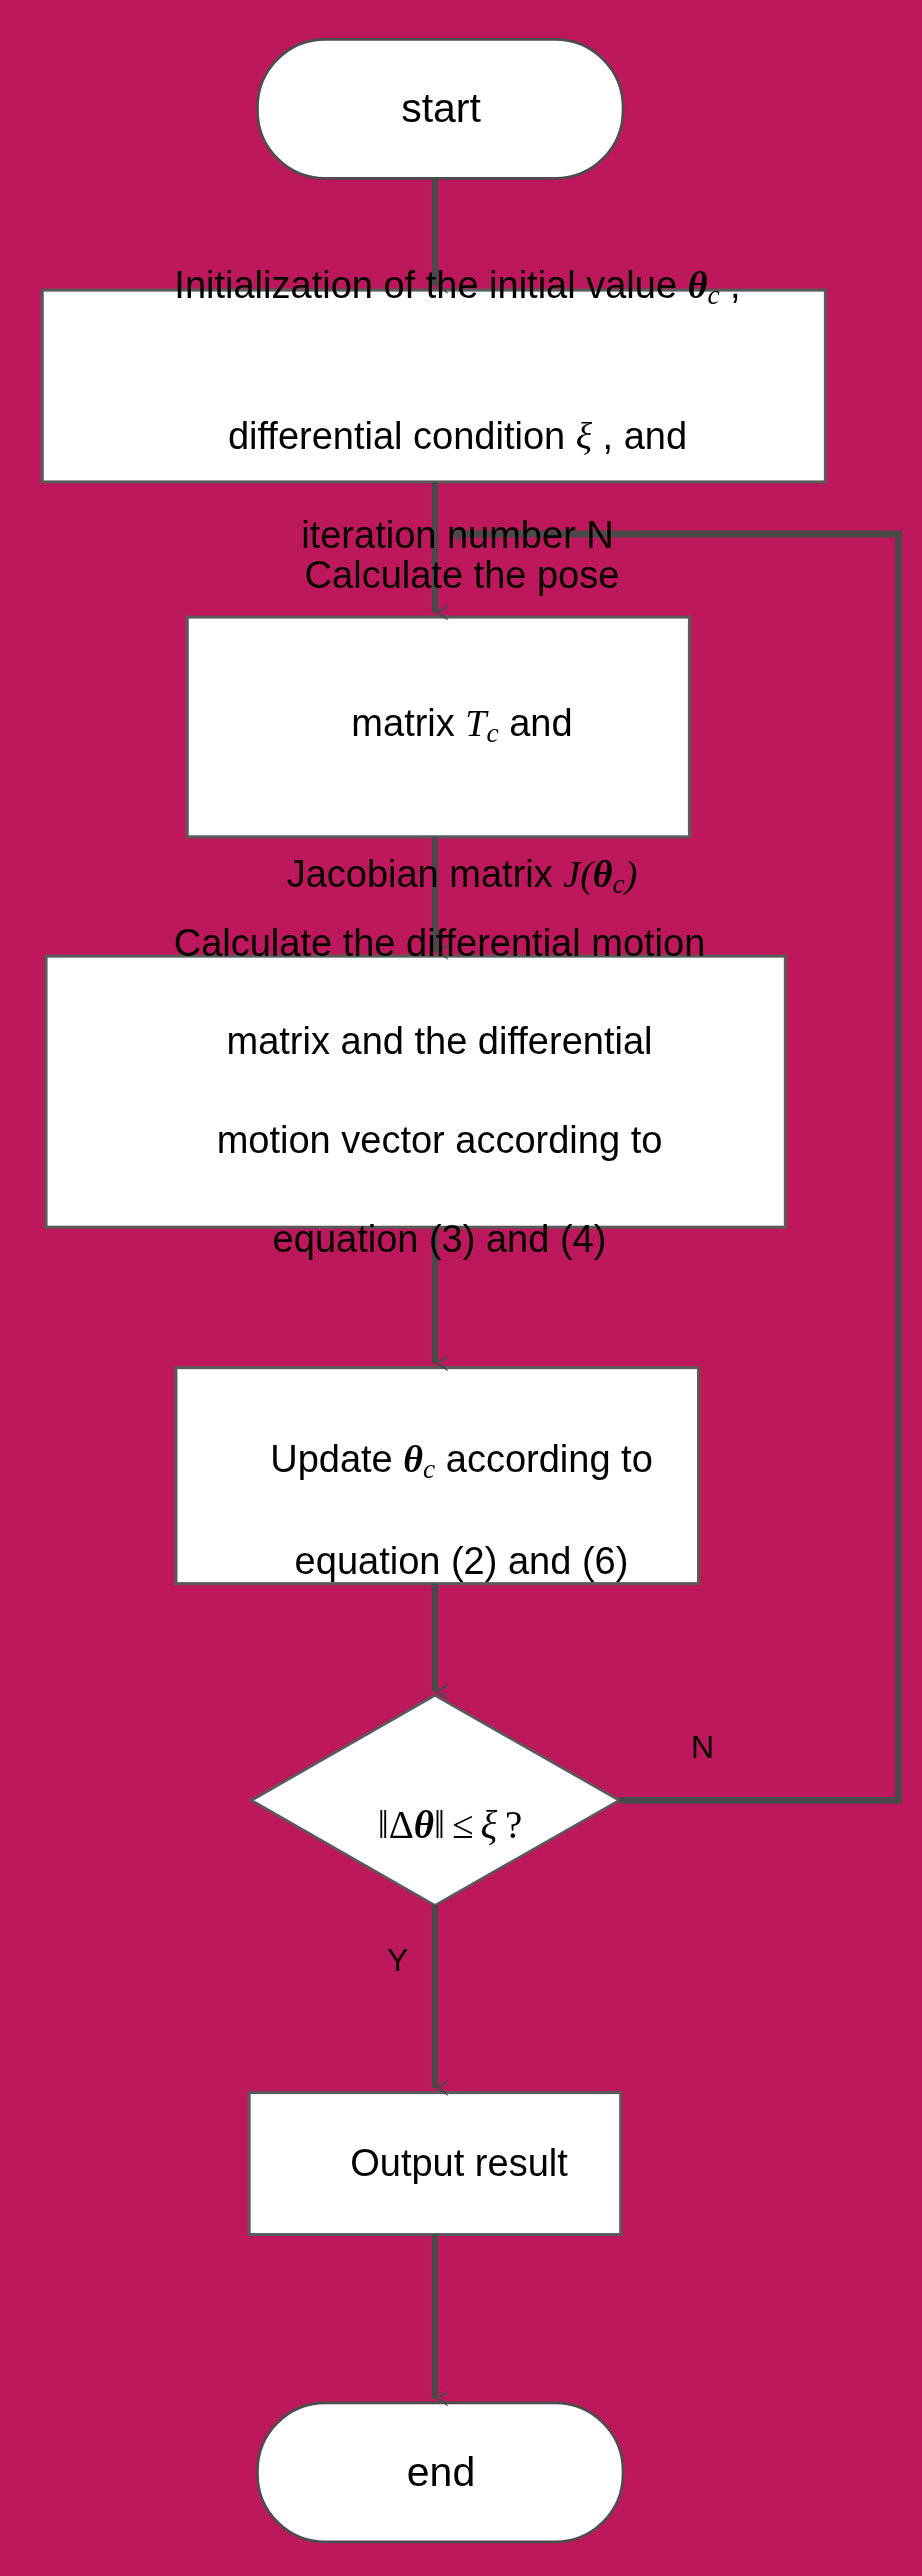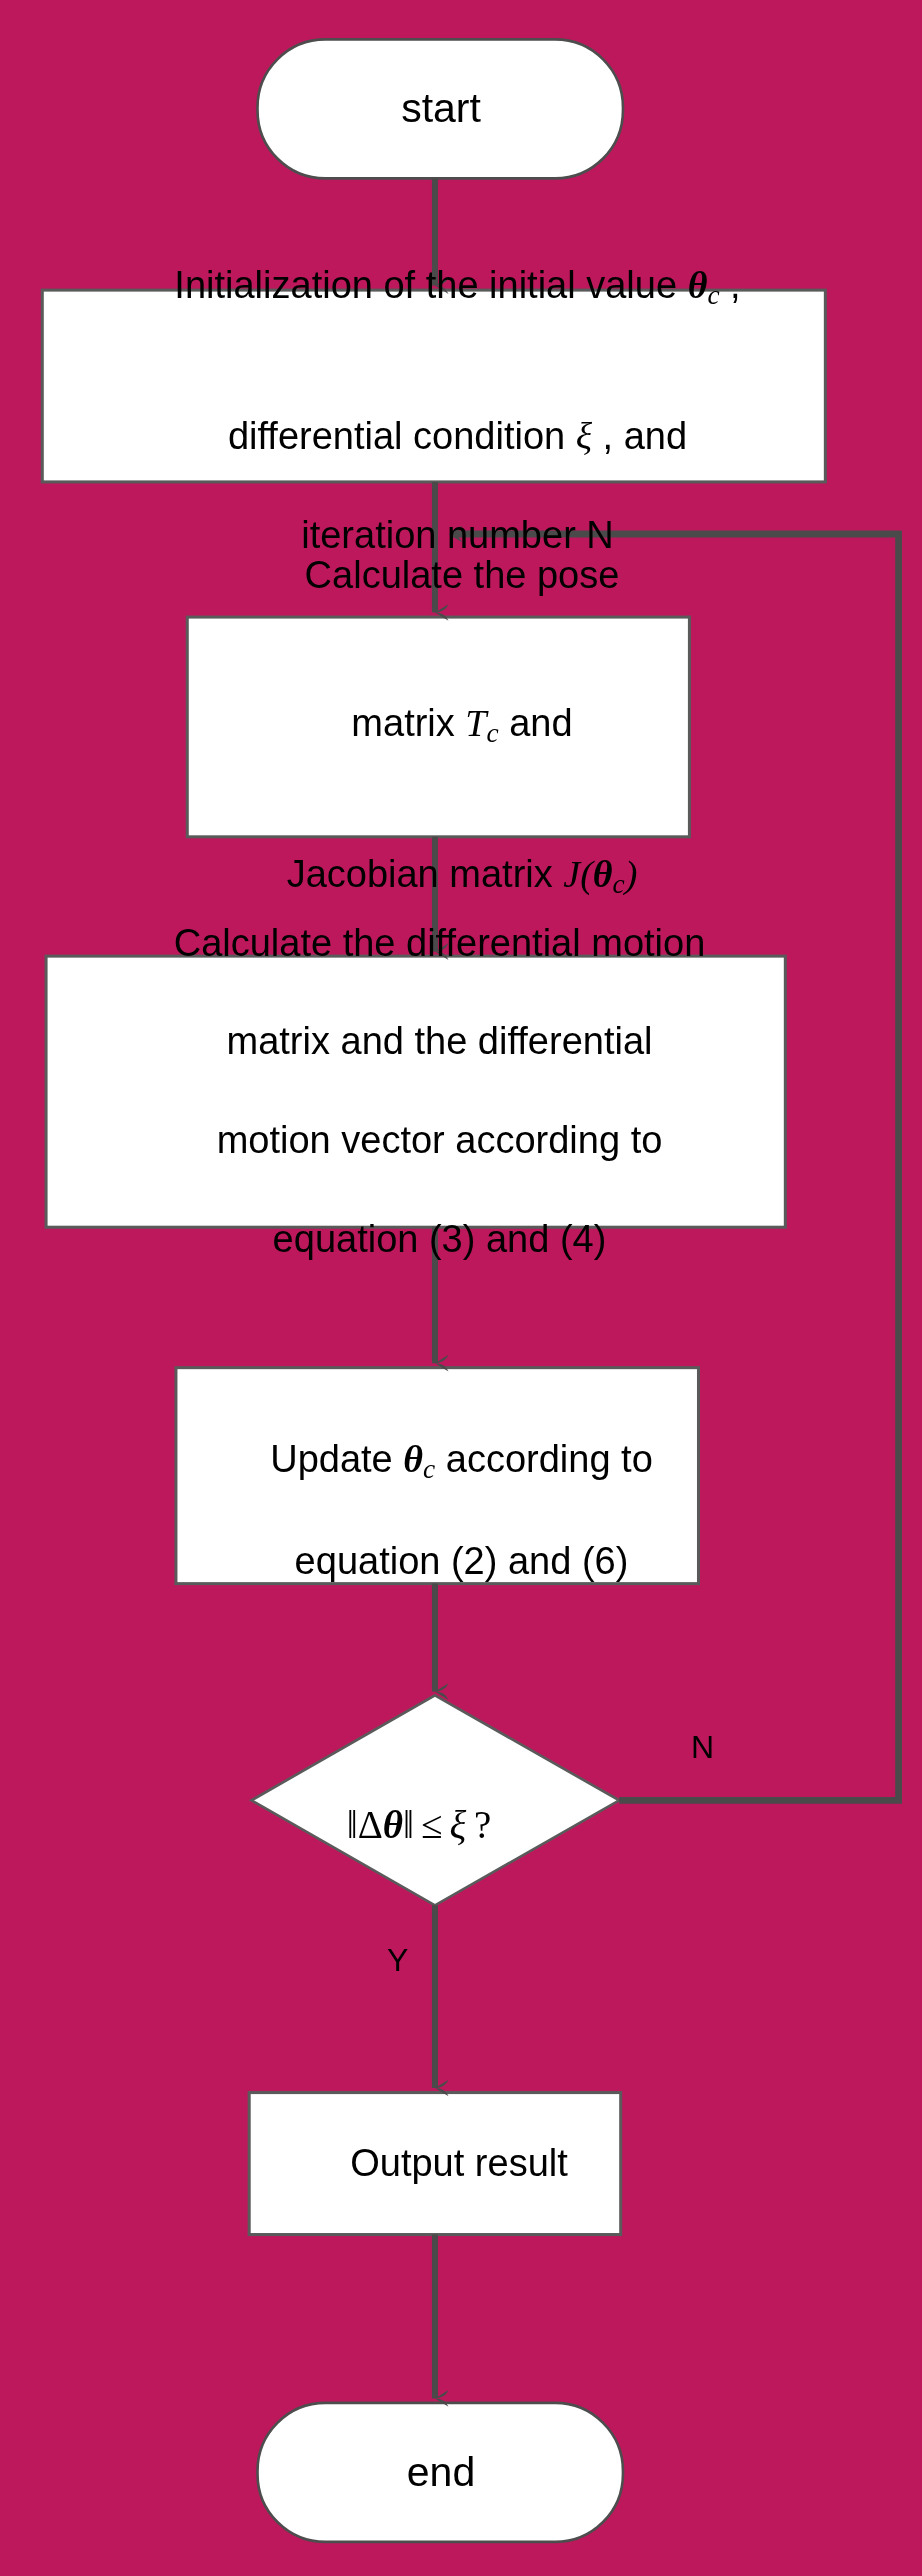--- a/index.html
+++ b/index.html
@@ -168,21 +168,21 @@
 
   <div class="node-label process-label" style="left:176px; top:1368px; width:523px; height:164px;margin-top:36px;">
     <div>
       <span class="mline">
         <span>Update </span><span class="mvar">θ</span><span class="msub">c</span><span> according to</span>
       </span>
       <span class="mline">equation (2) and (6)</span>
     </div>
   </div>
 
-  <div class="node-label decision-label" style="left:235px; top:1695px; width:368px; height:210px;">
+  <div class="node-label decision-label" style="left:266px; top:1695px; width:368px; height:210px;">
     <div>
       <span class="dec-norm">‖</span><span class="dec-norm">Δ</span><span class="mvar">θ</span><span class="dec-norm">‖</span><span class="dec-norm" style="padding:0 0.18em;">≤</span><span class="mvar-plain">ξ</span><span class="dec-norm" style="padding-left:0.2em;">?</span>
     </div>
   </div>
 
   <div class="node-label process-label" style="left:249px; top:2093px; width:372px; height:142px;">Output result</div>
 
   <div class="node-label terminal-label" style="left:258px; top:2403px; width:366px; height:139px;text-align:right;">end</div>
 
   <div class="edge-label" style="left:691px; top:1729px;">N</div>

